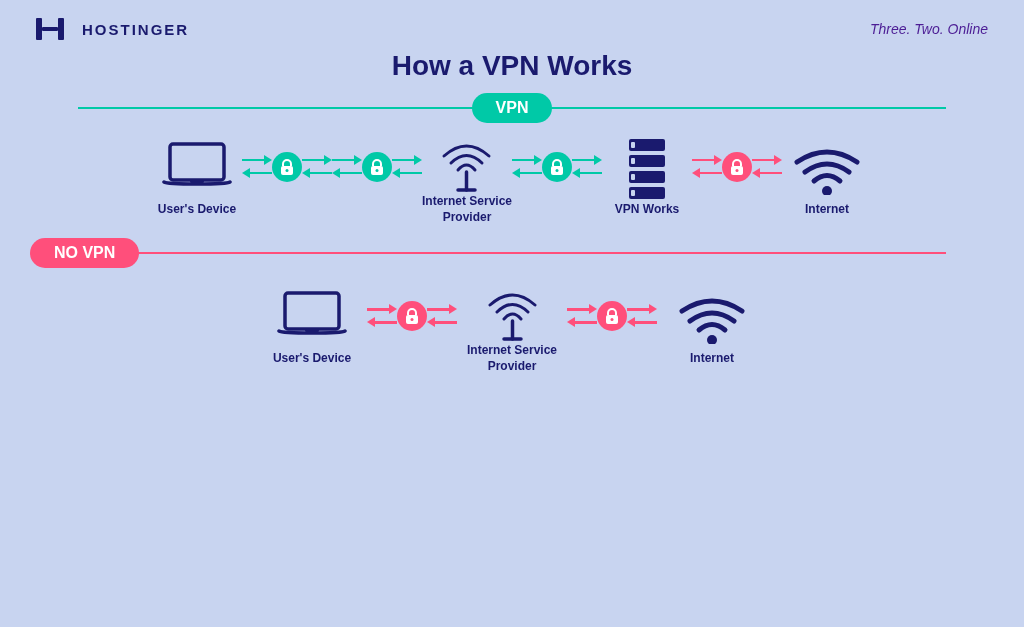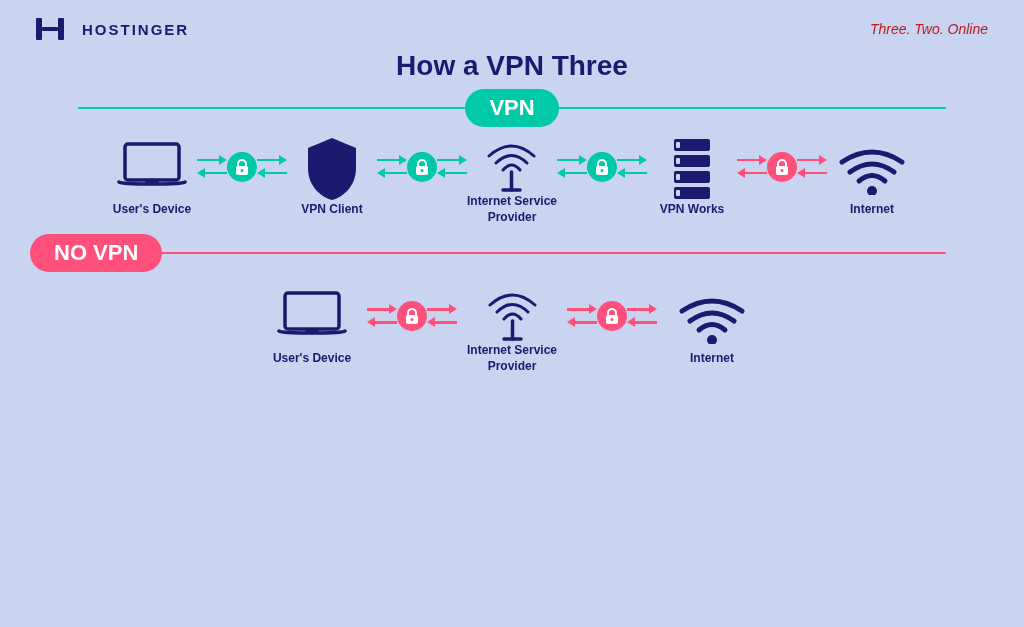--- a/index.html
+++ b/index.html
@@ -41,21 +41,21 @@
     .logo-text {
       font-size: 15px;
       font-weight: 800;
       color: #1a1a6e;
       letter-spacing: 2px;
       text-transform: uppercase;
     }
 
     .tagline {
       font-size: 14px;
-      color: #b91c1c;
+      color: #4c1d95;
       font-style: italic;
     }
 
     
     .main-title {
       font-size: 28px;
       font-weight: 700;
       color: #1a1a6e;
       margin-top: 10px;
       text-align: center;
@@ -92,21 +92,21 @@
 
     .section-line.teal { background: #00c9a7; }
     .section-line.red { background: #ff4f7b; }
 
     .section-badge {
       position: relative;
       z-index: 2;
       padding: 6px 24px;
       border-radius: 30px;
       font-weight: 700;
-      font-size: 22px;
+      font-size: 16px;
       color: white;
     }
 
     .section-badge.vpn { background: #00c9a7; }
     .section-badge.novpn { background: #ff4f7b; }
 
     
     .icon-row {
       display: flex;
       align-items: center;
@@ -194,21 +194,21 @@
         <rect x="0" y="0" width="6" height="22" rx="1" fill="#1a1a6e"></rect>
         <rect x="22" y="0" width="6" height="22" rx="1" fill="#1a1a6e"></rect>
         <rect x="6" y="9" width="16" height="4" rx="1" fill="#1a1a6e"></rect>
 
       </svg>
       <span class="logo-text">HOSTINGER</span>
     </div>
     <span class="tagline">Three. Two. Online</span>
   </div>
 
-  <h1 class="main-title">How a VPN Three</h1>
+  <h1 class="main-title">How a VPN Works</h1>
 
   <div class="diagrams">
 
     <div class="vpn-section" style="height:36px;">
       <div class="section-line teal"></div>
       <div class="section-badge vpn">VPN</div>
     </div>
 
     <div class="icon-row">
 
@@ -255,28 +255,20 @@
           </div>
           <div style="display:flex;align-items:center;">
             <svg width="8" height="10" viewBox="0 0 8 10">
                 <polygon points="8,0 0,5 8,10" fill="#00c9a7"></polygon>
               </svg>
             <div style="width:22px;height:2.5px;background:#00c9a7;"></div>
           </div>
         </div>
       </div>
 
-      <div class="icon-item">
-        <div class="icon-svg">
-          <svg width="60" height="68" viewBox="0 0 60 68" fill="none" xmlns="http://www.w3.org/2000/svg">
-            <path d="M30 4L6 14v20c0 16 10 28 24 32 14-4 24-16 24-32V14L30 4z" fill="#1a1a6e"></path>
-          </svg>
-        </div>
-        <span class="label">VPN Client</span>
-      </div>
 
       <div class="lock-connector">
         <div style="display:flex;flex-direction:column;gap:3px;">
           <div style="display:flex;align-items:center;">
             <div style="width:22px;height:2.5px;background:#00c9a7;"></div>
             <svg width="8" height="10" viewBox="0 0 8 10">
                 <polygon points="0,0 8,5 0,10" fill="#00c9a7"></polygon>
               </svg>
           </div>
           <div style="display:flex;align-items:center;">

